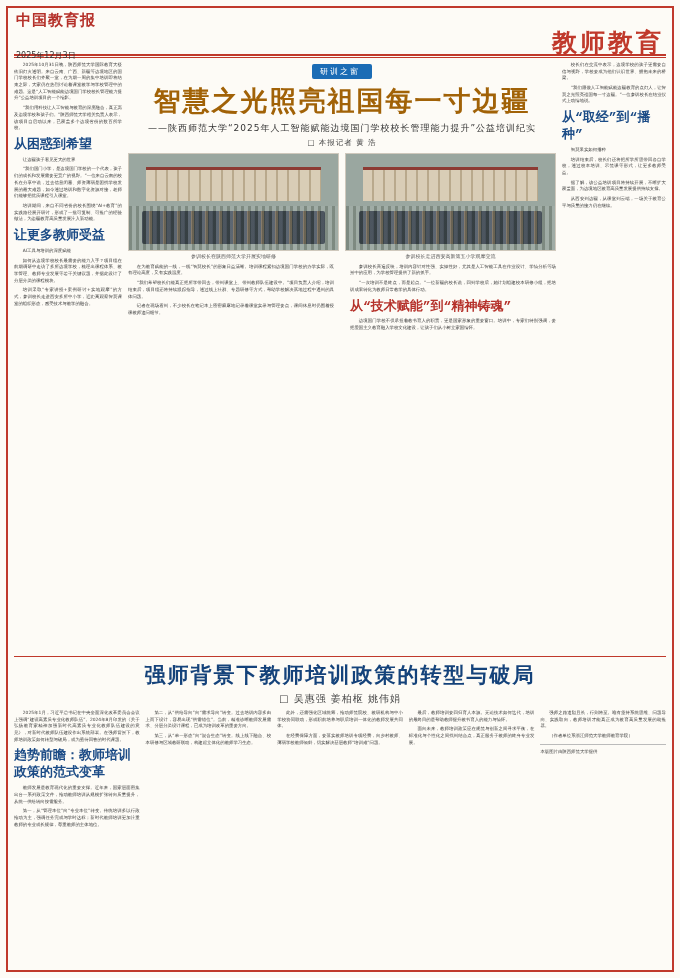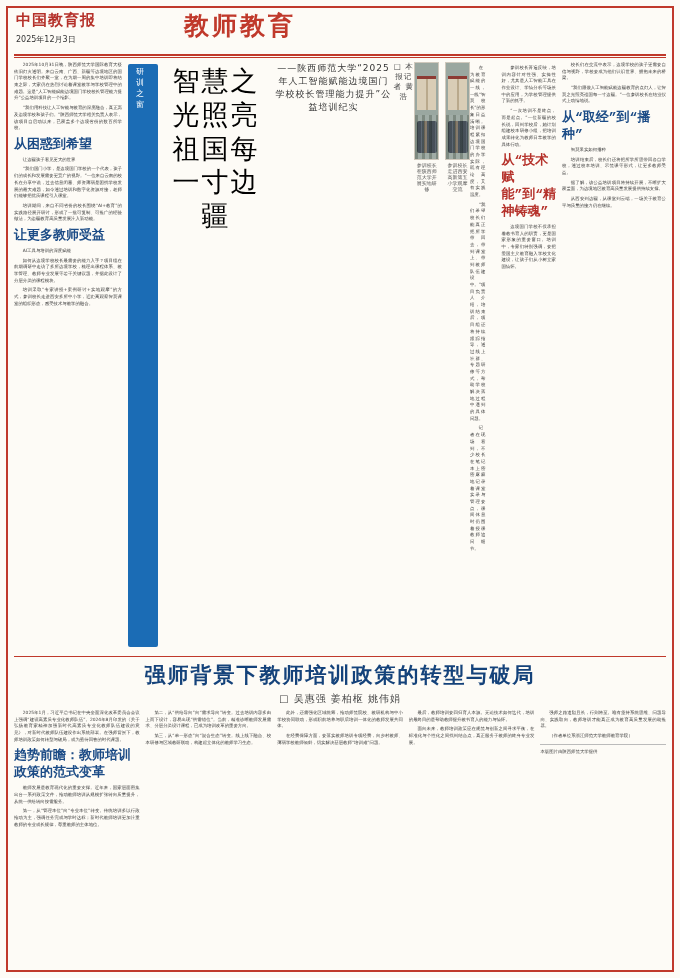--- a/index.html
+++ b/index.html
@@ -8,25 +8,25 @@
     position:relative;width:680px;height:978px;background:#fdfbf6;
     box-sizing:border-box;padding:8px 10px 6px 10px;overflow:hidden;
   }
   .redframe{
     position:absolute;left:6px;top:6px;right:6px;bottom:6px;
     border:2px solid #c0392b;box-sizing:border-box;pointer-events:none;
   }
   
   .masthead{display:flex;align-items:flex-start;justify-content:space-between;
     padding:4px 6px 2px 6px;height:44px;box-sizing:border-box;}
-  .mh-left{display:flex;flex-direction:column;gap:2px;width:168px;}
+  .mh-left{display:flex;flex-direction:column;gap:18px;width:168px;}
   .logo{font-family:"DejaVu Serif","Liberation Serif",serif;font-weight:bold;
     font-size:15px;color:#b5312a;letter-spacing:1px;line-height:1.1;}
   .mh-date{font-size:8px;color:#333;margin-top:3px;}
-  .mh-center{flex:1;text-align:left;}
+  .mh-center{flex:1;text-align:right;margin-top:17px;}
   .mh-title{font-family:"DejaVu Serif","Liberation Serif",serif;font-weight:bold;
     color:#c0392b;font-size:25px;letter-spacing:3px;line-height:1.1;}
   .mh-right{width:210px;display:flex;align-items:flex-start;justify-content:flex-end;gap:6px;}
   .mh-credits{font-size:7px;color:#333;line-height:1.5;text-align:right;}
   .banner-num{background:#c0392b;color:#fff;font-family:"DejaVu Serif","Liberation Serif",serif;
     font-weight:bold;font-size:22px;padding:1px 7px 2px 7px;line-height:1.15;}
   .banner-num .bn-small{font-size:9px;display:block;text-align:center;letter-spacing:1px;}
   .rule-thick{border-top:2px solid #c0392b;margin:2px 4px 0 4px;}
   .rule-thin{border-top:1px solid #c0392b;margin:1px 4px 4px 4px;}
 
@@ -35,28 +35,28 @@
       word-break:break-all;hyphens:auto;}
   .tx p{margin:0 0 3px 0;text-indent:2em;}
   .col-sub{font-family:Liberation Mono, monospace;font-weight:bold;
     font-size:13px;color:#1b4b86;margin:5px 0 3px 0;line-height:1.3;}
   .col-sub.red{color:#b5312a;}
   .divider{border-top:1px solid #bbb;margin:4px 0;}
 
   
   .top{display:flex;gap:6px;padding:0 4px;height:588px;box-sizing:border-box;}
   .colL{width:108px;}
-  .center{flex:1;display:flex;flex-direction:row;}
+  .center{flex:1;display:flex;flex-direction:column;}
   .colR{width:104px;}
 
   .tagline{display:flex;justify-content:center;margin:2px 0 3px 0;}
   .tag{background:#1b6cb5;color:#fff;font-size:8px;padding:2px 12px 2px 8px;
     border-radius:2px;letter-spacing:2px;}
-  .headline{font-family:"DejaVu Serif","Liberation Serif",serif;font-weight:normal;
-    color:#000000;font-size:27px;letter-spacing:2px;text-align:center;line-height:1.25;margin:2px 0 4px 0;}
+  .headline{font-family:"DejaVu Serif","Liberation Serif",serif;font-weight:bold;
+    color:#a16207;font-size:27px;letter-spacing:2px;text-align:center;line-height:1.25;margin:2px 0 4px 0;}
   .subhead{text-align:center;font-size:9px;color:#333;letter-spacing:1px;margin-bottom:3px;}
   .byline{text-align:center;font-size:7.5px;color:#444;letter-spacing:1px;margin-bottom:5px;}
 
   .photos{display:flex;gap:6px;margin-bottom:2px;}
   .ph{position:relative;flex:1;}
   .ph .img{height:96px;border:1px solid #cfc8bc;background:#9aa7a0;overflow:hidden;position:relative;}
   .cap{font-size:5px;color:#555;text-align:center;margin-top:2px;}
 
   .p1{background:linear-gradient(180deg,#b7cfe0 0%,#cfe0e8 38%,#6d7f5e 39%,#8a9b6c 100%);}
   .p2{background:linear-gradient(180deg,#9fb6c9 0%,#c3d2da 30%,#7b8a76 31%,#6e7d66 100%);}

